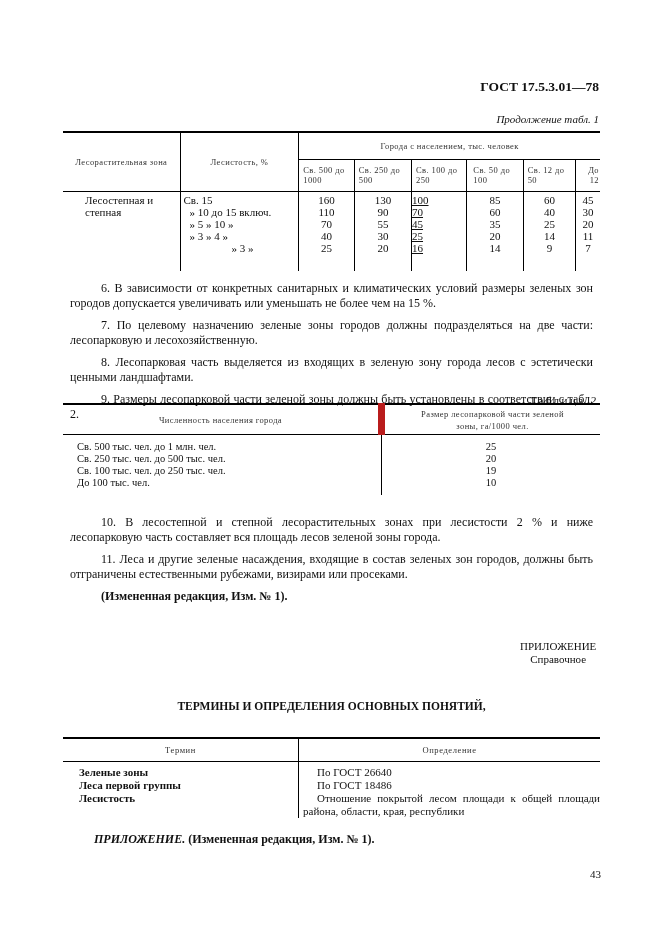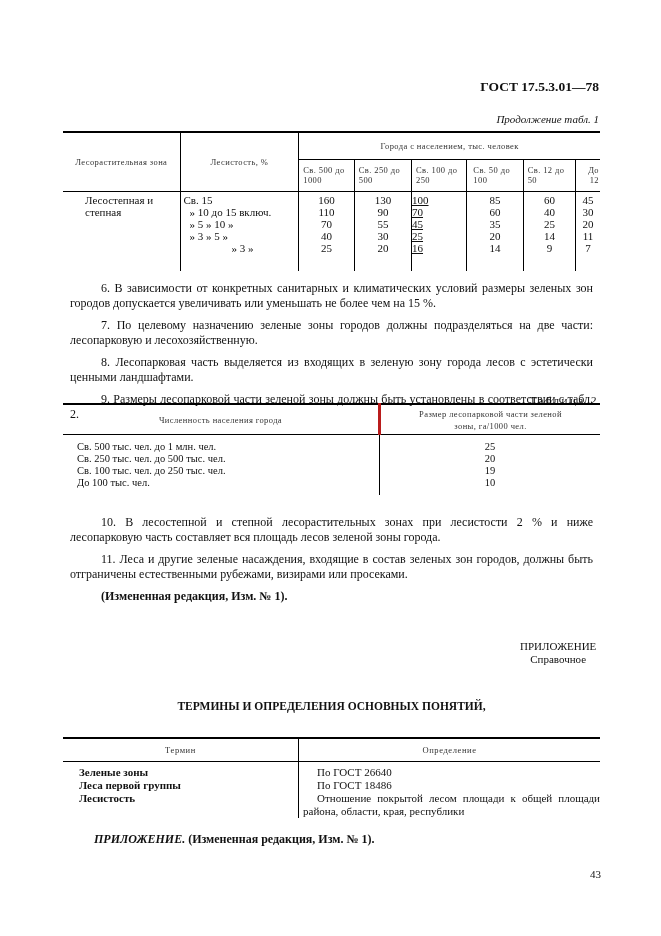--- a/index.html
+++ b/index.html
@@ -60,21 +60,21 @@
       <th class="hb" style="text-align:right;padding-left:12px;">До 12</th>
     </tr>
   </thead>
   <tbody>
     <tr style="height:80px;">
       <td class="vr" style="padding-left:22px;padding-right:4px;">Лесостепная и степная</td>
       <td class="vr" style="padding-left:3px;">
         <div>Св. 15</div>
         <div style="padding-left:6px;white-space:pre;">» 10 до 15 включ.</div>
         <div style="padding-left:6px;">» 5 » 10 »</div>
-        <div style="padding-left:6px;">» 3 » 5 »</div>
+        <div style="padding-left:6px;">» 3 » 4 »</div>
         <div style="padding-left:48px;">» 3 »</div>
       </td>
       <td class="vr" style="text-align:center;">
         <div>160</div>
         <div>110</div>
         <div>70</div>
         <div>40</div>
         <div>25</div>
       </td>
       <td class="vr" style="text-align:center;">
@@ -121,21 +121,21 @@
   <p>7. По целевому назначению зеленые зоны городов должны подразделяться на две части: лесопарковую и лесохозяйственную.</p>
   <p>8. Лесопарковая часть выделяется из входящих в зеленую зону города лесов с эстетически ценными ландшафтами.</p>
   <p>9. Размеры лесопарковой части зеленой зоны должны быть установлены в соответствии с табл. 2.</p>
 </div>
 
 <div class="abs tabnum">Таблица 2</div>
 
 <table id="t2" class="abs">
   <thead>
     <tr>
-      <th style="width:313px;border-right:3px solid #b91c1c;">Численность населения города</th>
+      <th style="width:313px;border-right:7px solid #b91c1c;">Численность населения города</th>
       <th style="padding:0 30px;line-height:12px;">Размер лесопарковой части зеленой зоны, га/1000 чел.</th>
     </tr>
   </thead>
   <tbody>
     <tr>
       <td style="border-right:1px solid #000;padding-top:6px;padding-left:14px;padding-bottom:6px;">
         <div>Св. 500 тыс. чел. до 1 млн. чел.</div>
         <div>Св. 250 тыс. чел. до 500 тыс. чел.</div>
         <div>Св. 100 тыс. чел. до 250 тыс. чел.</div>
         <div>До 100 тыс. чел.</div>

